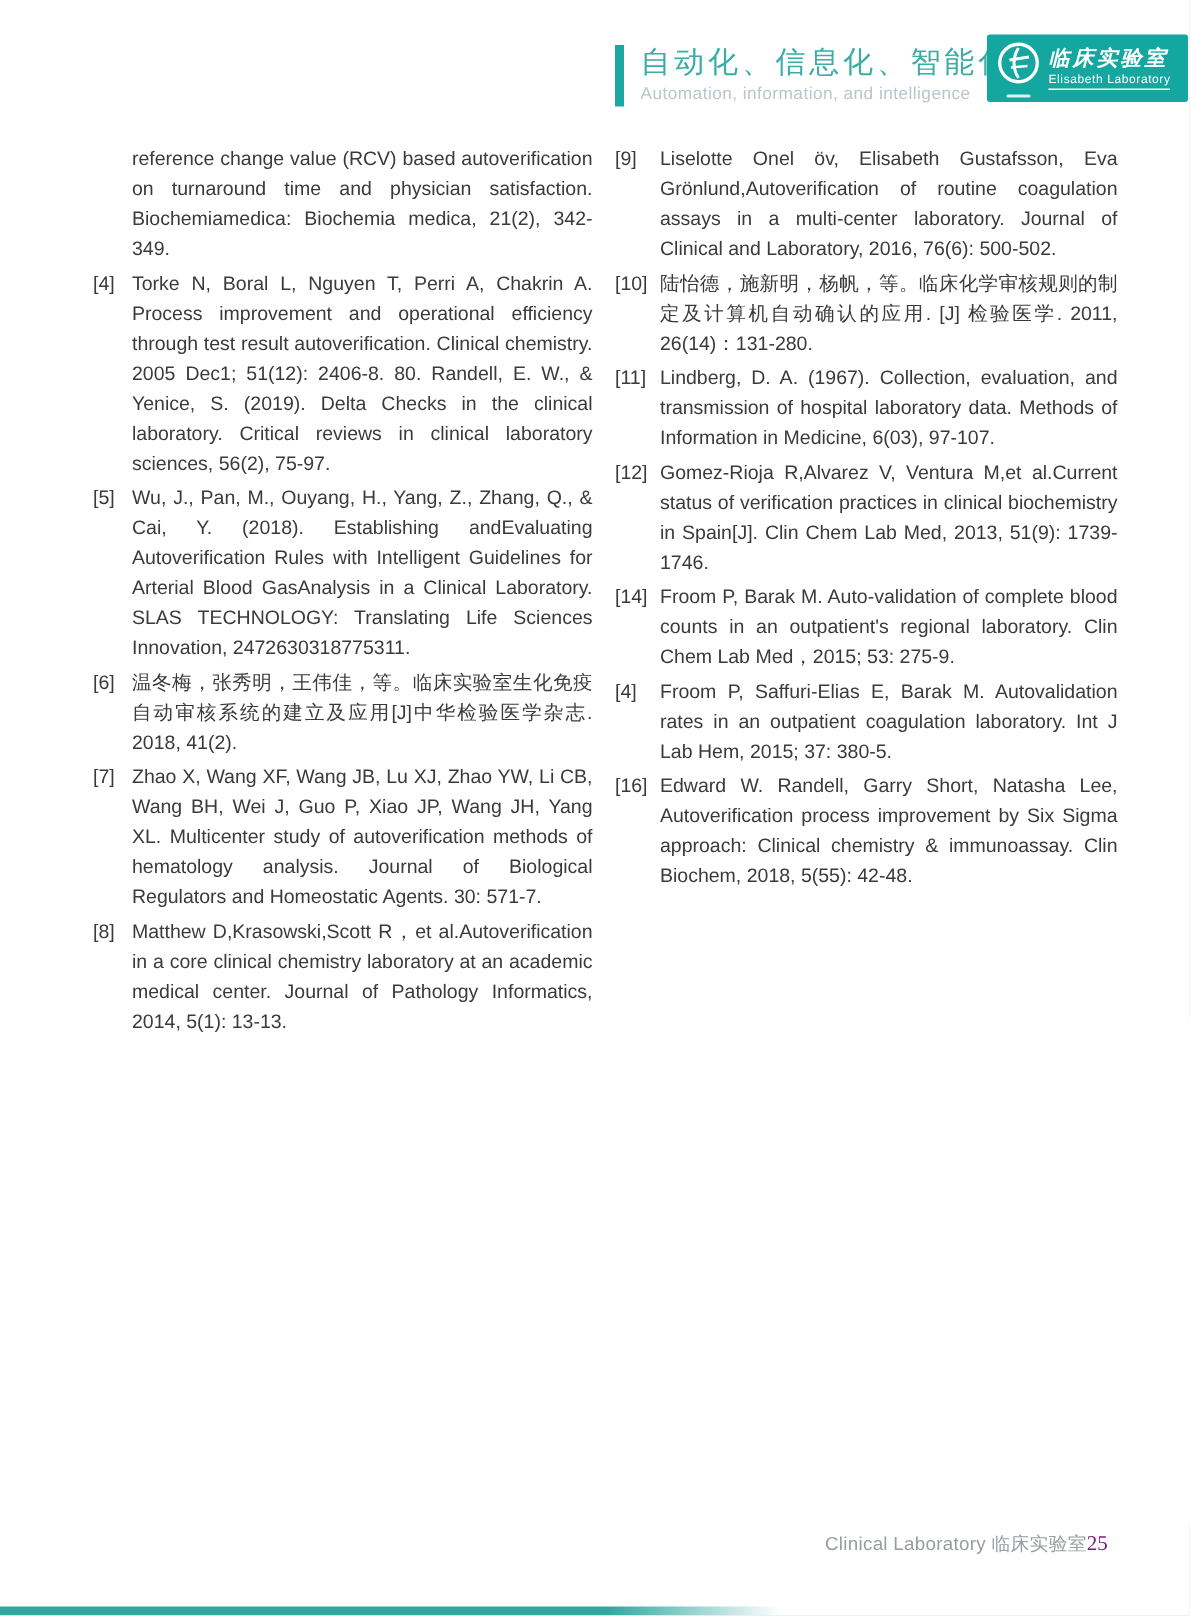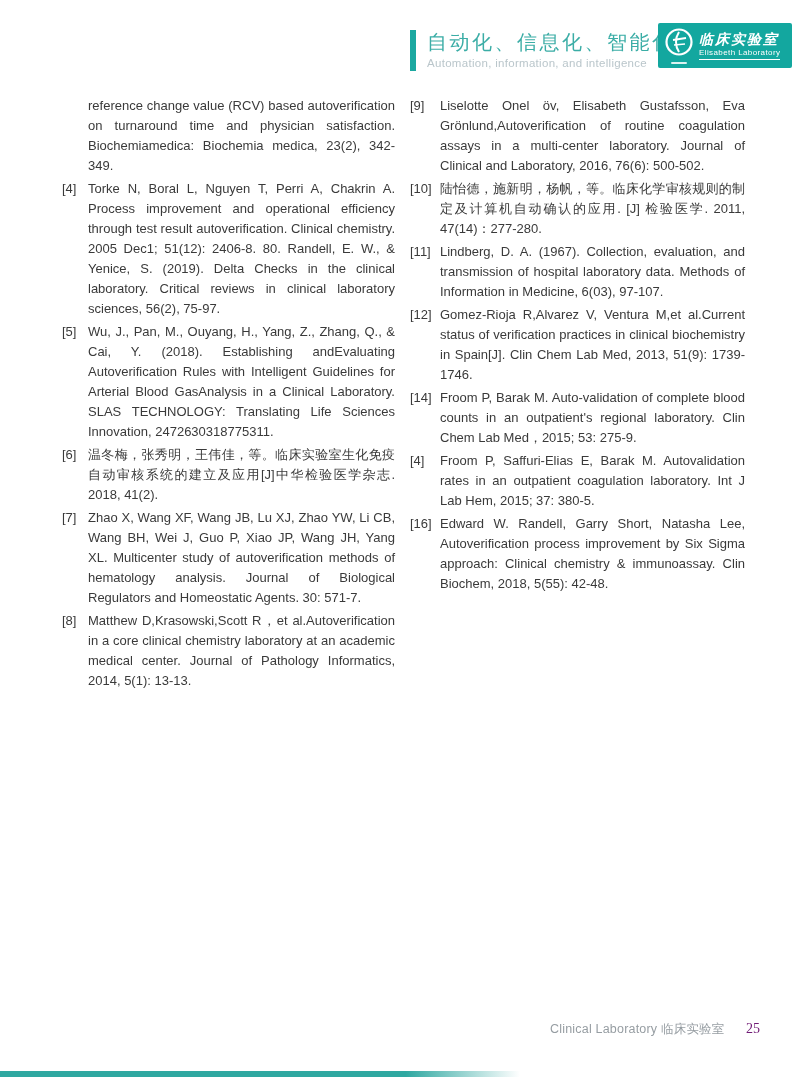--- a/index.html
+++ b/index.html
@@ -58,21 +58,21 @@
   .col-right{width:335px;}
   .ref{display:flex;margin-bottom:3px;}
   .ref-gap-before{margin-top:22px;}
   .col-left .ref-num{width:26px;flex-shrink:0;}
   .col-right .ref-num{width:30px;flex-shrink:0;}
   .ref-text{flex:1;text-align:justify;text-justify:inter-word;}
 
   
   .footer{
     position:absolute;left:550px;top:1021px;right:33px;
-    display:flex;justify-content:space-between;align-items:baseline;
+    display:flex;align-items:baseline;
   }
   .footer-journal{font-size:12.5px;color:#969da2;letter-spacing:.2px;white-space:nowrap;}
   .footer-page-num{
     font-family:"Liberation Serif","DejaVu Serif",serif;
     font-size:14px;color:#701a75;
   }
   .bottom-strip{
     position:absolute;left:0;bottom:0;height:6px;width:520px;
     background:linear-gradient(to right,#2fa8a1 0%,#2fa8a1 78%,rgba(47,168,161,0) 100%);
   }
@@ -106,21 +106,21 @@
       <div class="logo-name-zh">临床实验室</div>
       <div class="logo-name-en">Elisabeth Laboratory</div>
     </div>
   </div>
 
   <div class="columns">
 
     <div class="col col-left">
       <div class="ref">
         <span class="ref-num"></span>
-        <span class="ref-text">reference change value (RCV) based autoverification on turnaround time and physician satisfaction. Biochemiamedica: Biochemia medica, 23(2), 342-349.</span>
+        <span class="ref-text">reference change value (RCV) based autoverification on turnaround time and physician satisfaction. Biochemiamedica: Biochemia medica, 21(2), 342-349.</span>
       </div>
       <div class="ref">
         <span class="ref-num">[4]</span>
         <span class="ref-text">Torke N, Boral L, Nguyen T, Perri A, Chakrin A. Process improvement and operational efficiency through test result autoverification. Clinical chemistry. 2005 Dec1; 51(12): 2406-8. 80. Randell, E. W., &amp; Yenice, S. (2019). Delta Checks in the clinical laboratory. Critical reviews in clinical laboratory sciences, 56(2), 75-97.</span>
       </div>
       <div class="ref">
         <span class="ref-num">[5]</span>
         <span class="ref-text">Wu, J., Pan, M., Ouyang, H., Yang, Z., Zhang, Q., &amp; Cai, Y. (2018). Establishing andEvaluating Autoverification Rules with Intelligent Guidelines for Arterial Blood GasAnalysis in a Clinical Laboratory. SLAS TECHNOLOGY: Translating Life Sciences Innovation, 2472630318775311.</span>
       </div>
       <div class="ref">
@@ -137,21 +137,21 @@
       </div>
     </div>
 
     <div class="col col-right">
       <div class="ref">
         <span class="ref-num">[9]</span>
         <span class="ref-text">Liselotte Onel öv, Elisabeth Gustafsson, Eva Grönlund,Autoverification of routine coagulation assays in a multi-center laboratory. Journal of Clinical and Laboratory, 2016, 76(6): 500-502.</span>
       </div>
       <div class="ref">
         <span class="ref-num">[10]</span>
-        <span class="ref-text">陆怡德，施新明，杨帆，等。临床化学审核规则的制定及计算机自动确认的应用. [J] 检验医学. 2011, 47(14)：277-280.</span>
+        <span class="ref-text">陆怡德，施新明，杨帆，等。临床化学审核规则的制定及计算机自动确认的应用. [J] 检验医学. 2011, 26(14)：131-280.</span>
       </div>
       <div class="ref">
         <span class="ref-num">[11]</span>
         <span class="ref-text">Lindberg, D. A. (1967). Collection, evaluation, and transmission of hospital laboratory data. Methods of Information in Medicine, 6(03), 97-107.</span>
       </div>
       <div class="ref">
         <span class="ref-num">[12]</span>
         <span class="ref-text">Gomez-Rioja R,Alvarez V, Ventura M,et al.Current status of verification practices in clinical biochemistry in Spain[J]. Clin Chem Lab Med, 2013, 51(9): 1739-1746.</span>
       </div>
       <div class="ref">

